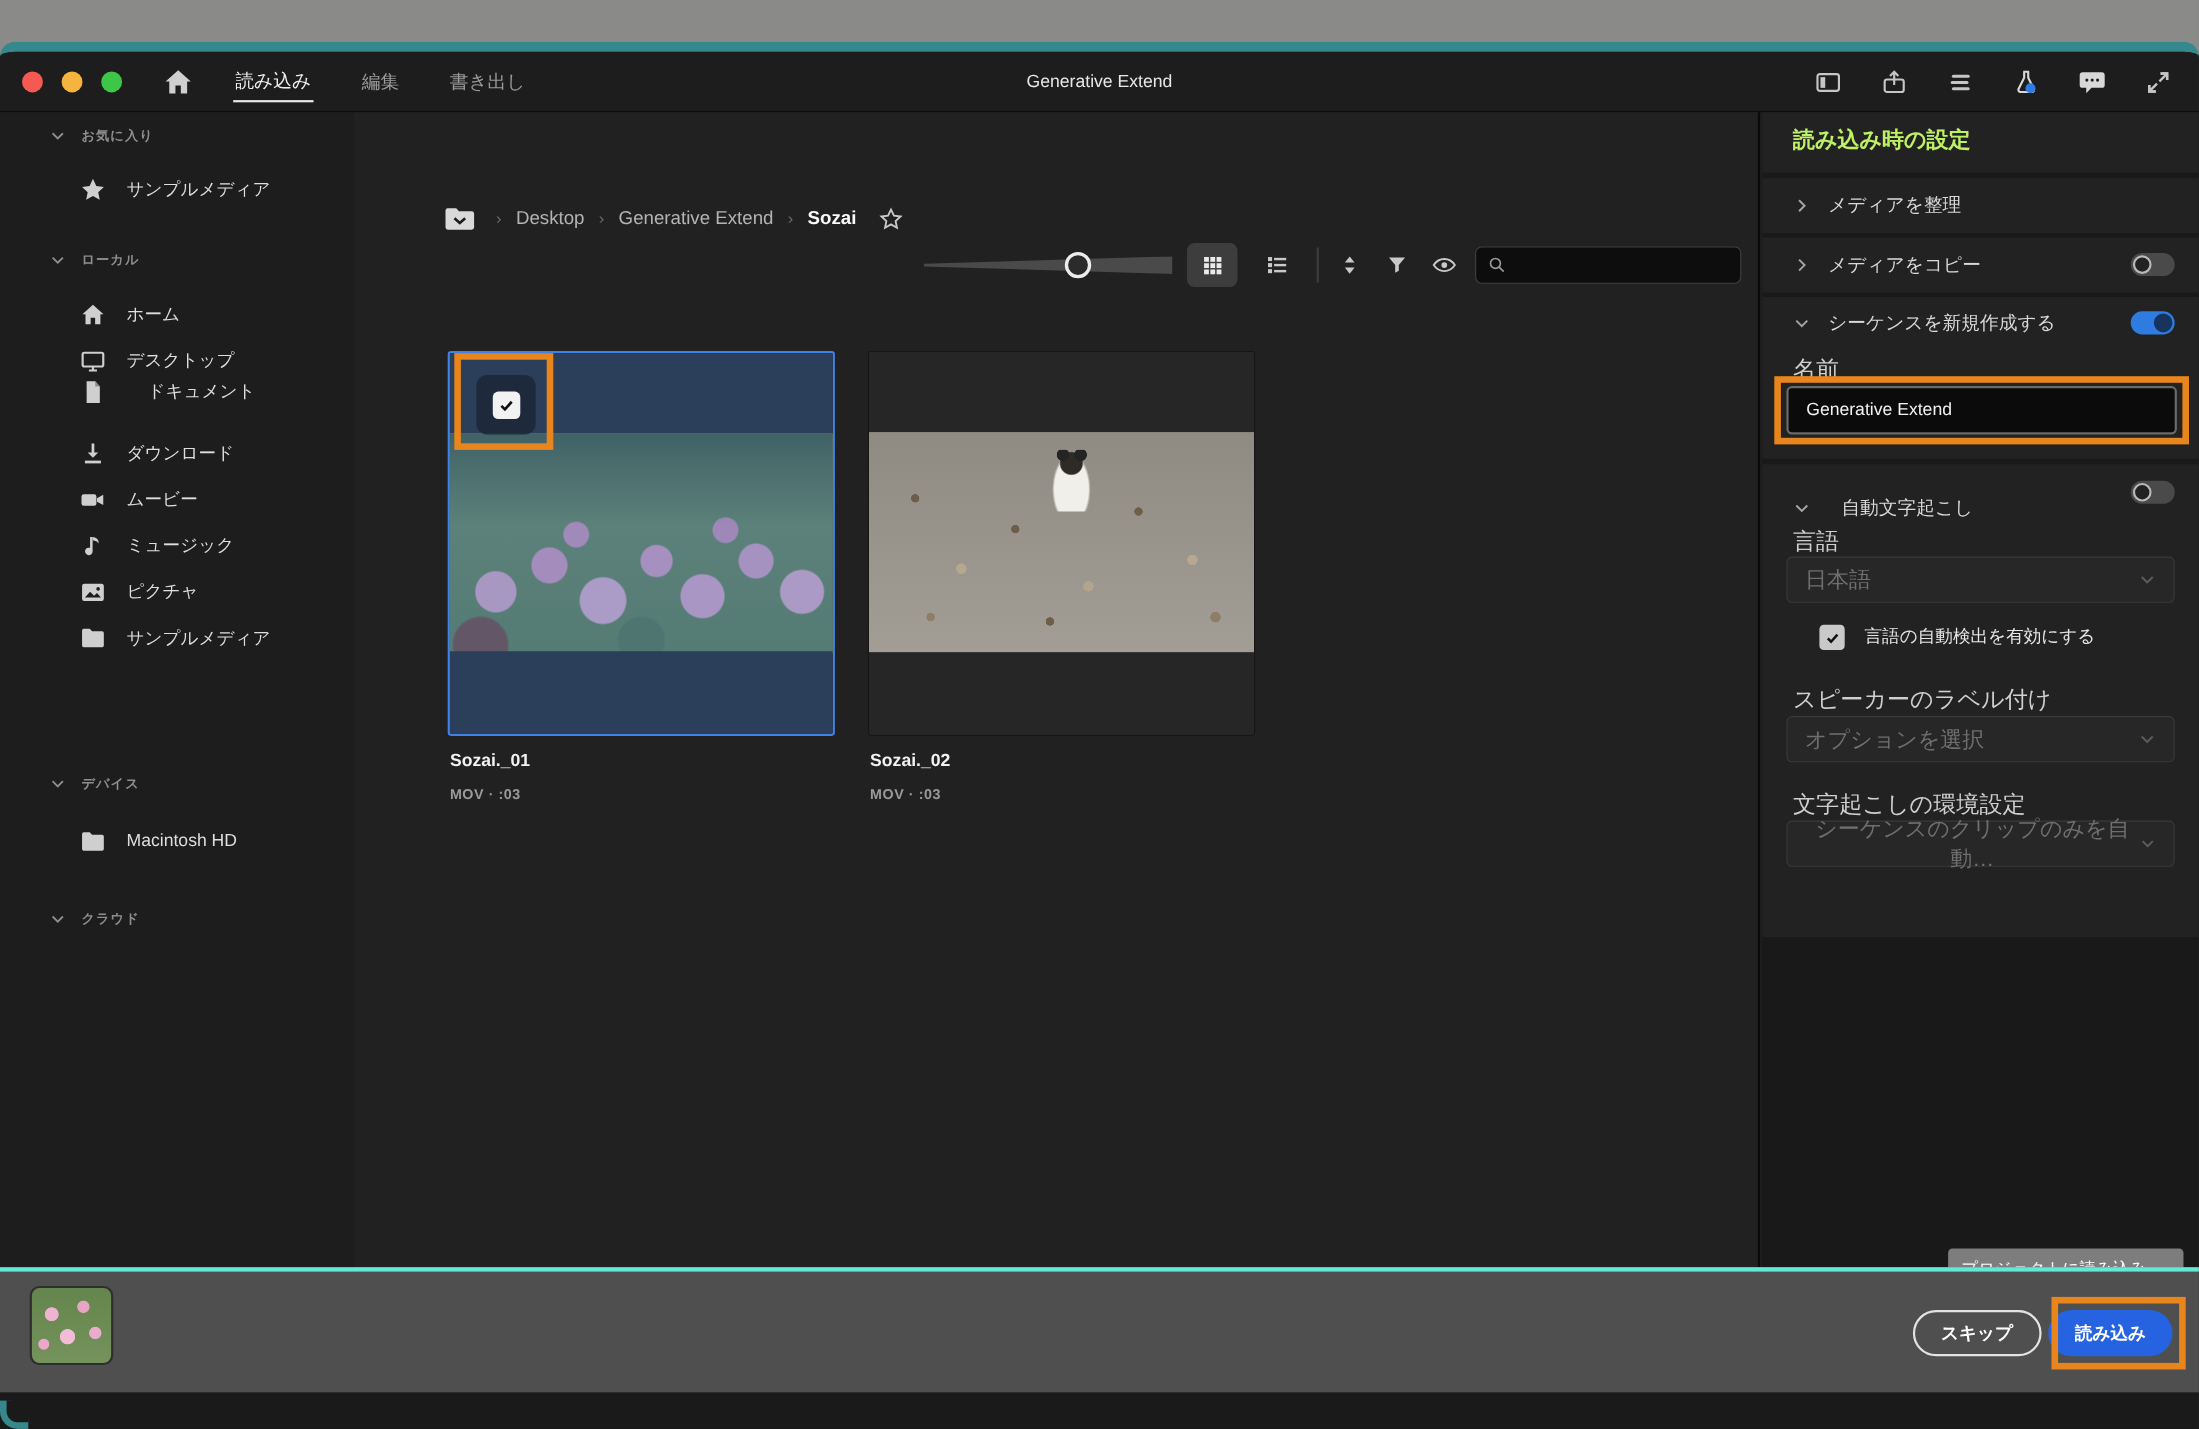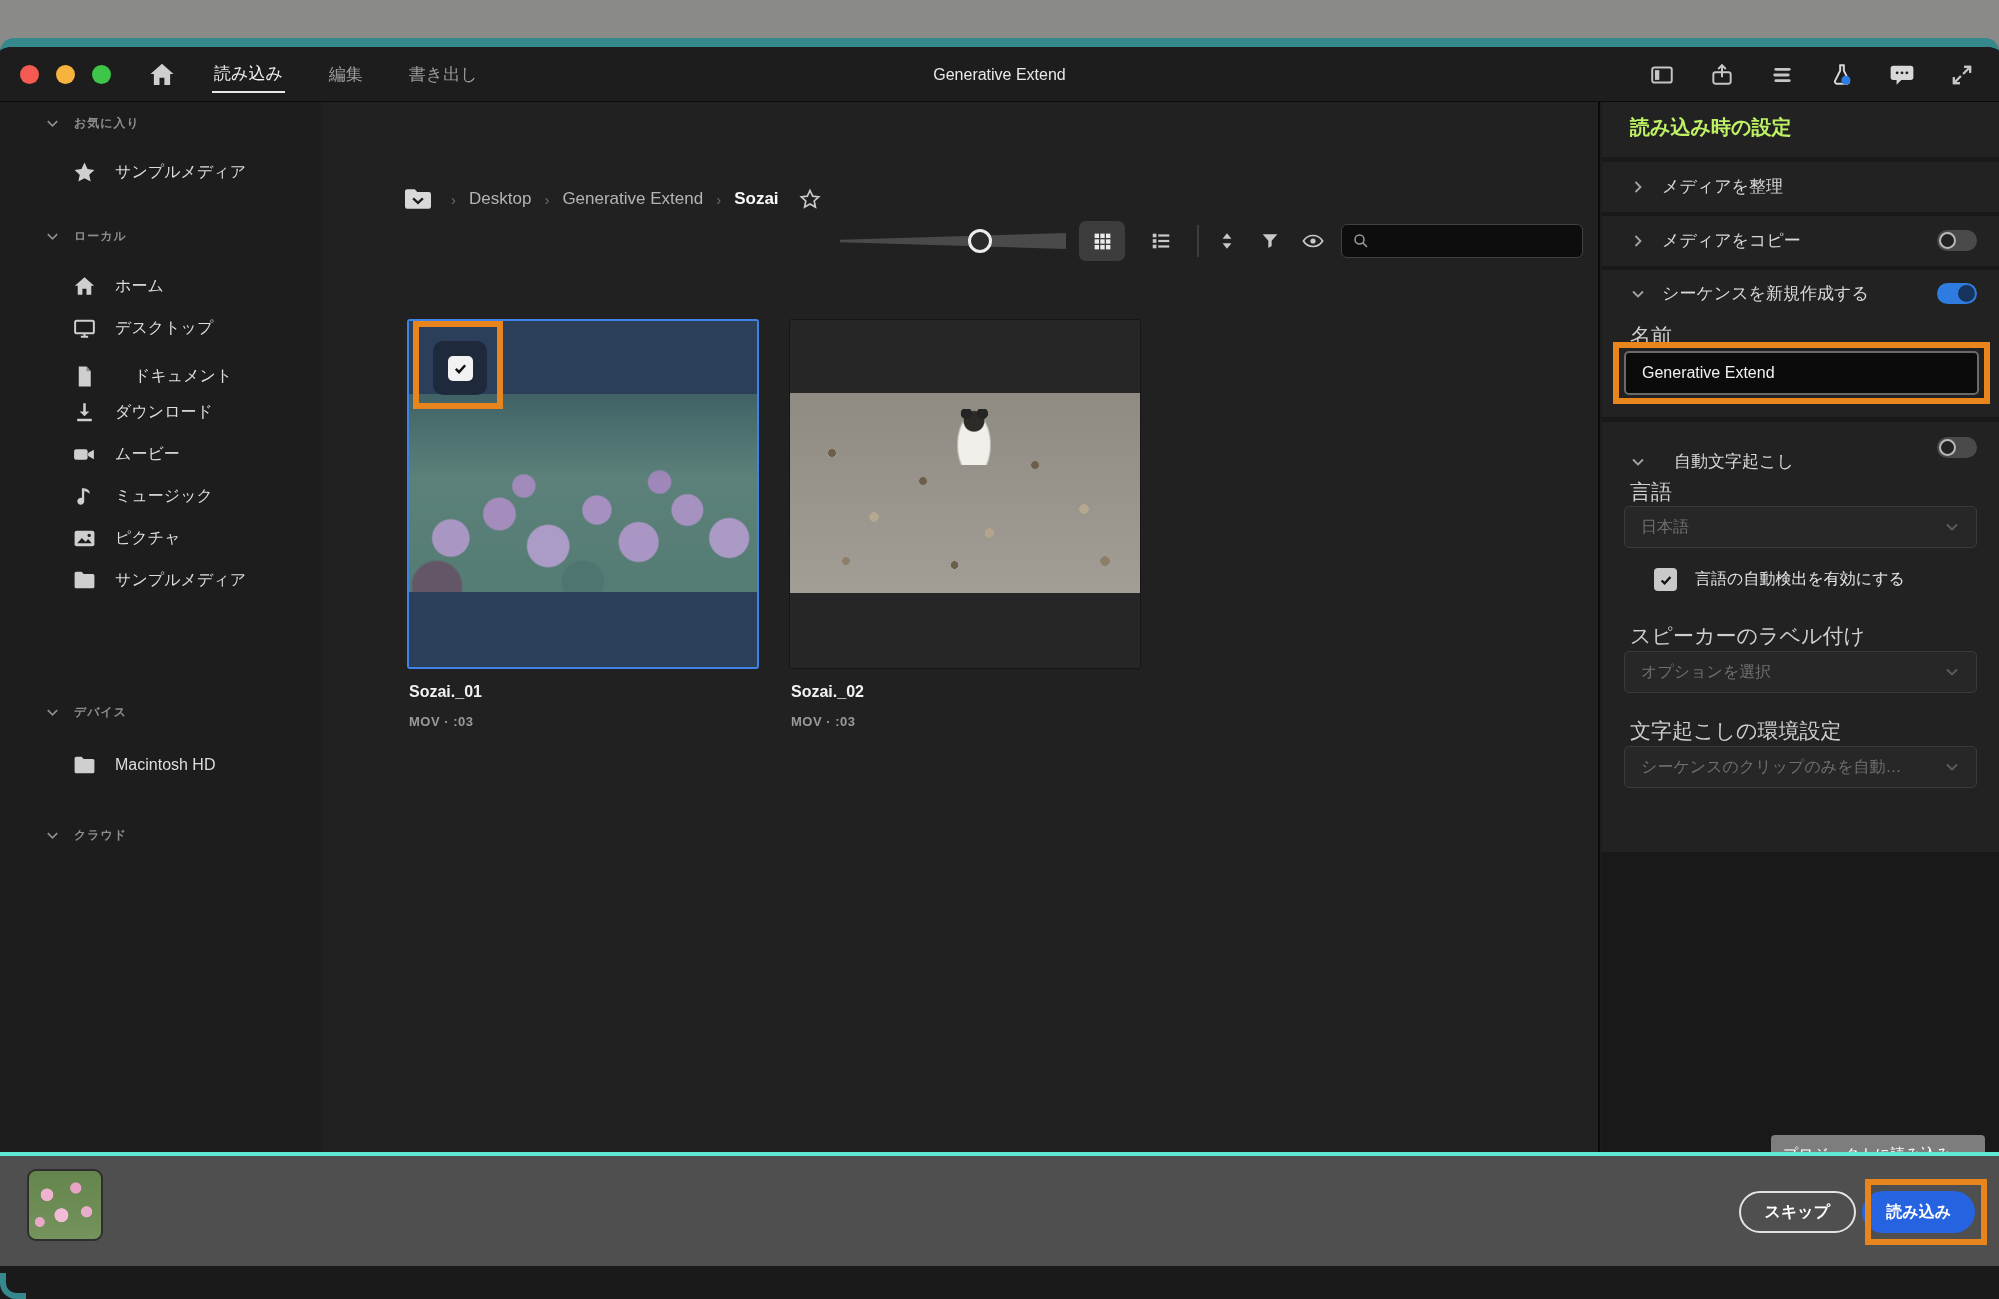--- a/index.html
+++ b/index.html
@@ -105,21 +105,21 @@
   .p-row{position:absolute;left:28px;display:flex;align-items:center;gap:16px;font-size:17px;color:#d9d9d9;}
   .p-chev{width:16px;height:16px;color:#a5a5a5;}
   .toggle{position:absolute;right:22px;width:40px;height:21px;border-radius:11px;background:#4a4a4a;}
   .toggle .tknob{position:absolute;left:2px;top:2px;width:17px;height:17px;border-radius:50%;background:#222;border:2px solid #b9b9b9;}
   .toggle.on{background:#2e7ce0;}
   .toggle.on .tknob{left:auto;right:2px;background:#17345f;border:2px solid #17345f;}
   .p-label{position:absolute;left:28px;font-size:21px;color:#cfcfcf;}
   .p-input{position:absolute;left:22px;width:355px;height:44px;background:#0b0b0b;border:2px solid #6a6a6a;border-radius:5px;
            color:#f2f2f2;font-size:16px;padding:0 16px;outline:none;}
   .dropdown{position:absolute;left:22px;width:353px;height:42px;background:#272727;border:1px solid #3a3a3a;border-radius:5px;
-            display:flex;align-items:center;padding:0 16px;font-size:16px;color:#6f6f6f;text-align:center;}
+            display:flex;align-items:center;padding:0 16px;font-size:20px;color:#6f6f6f;text-align:center;}
   .dropdown .dd-chev{margin-left:auto;width:16px;height:16px;color:#5d5d5d;}
   .p-check-row{position:absolute;left:26px;display:flex;align-items:center;gap:18px;font-size:16px;color:#e6e6e6;}
   .p-chk{width:23px;height:23px;background:#c9c9c9;border-radius:4px;display:flex;align-items:center;justify-content:center;color:#101010;}
   .p-chk svg{width:14px;height:14px;}
   
   .footer{position:absolute;left:0;right:0;bottom:33px;height:114px;background:#4f4f4f;border-top:4px solid #5eead4;}
   .thumb{position:absolute;left:27px;top:13px;width:76px;height:72px;border-radius:9px;border:2px solid #2e2e2e;
          background-color:#7a9660;background-image:
            radial-gradient(circle 10px at 25% 35%,#efb3cf 60%,transparent 66%),
            radial-gradient(circle 9px at 65% 25%,#e7a4c6 58%,transparent 66%),
@@ -240,21 +240,21 @@
       </div>
       <div class="side-item" style="top:205px;">
         <span class="side-ic">
             <svg viewBox="0 0 24 24" fill="none" stroke="currentColor" stroke-width="1.9">
               <rect x="3" y="4.5" width="18" height="12" rx="1.5"></rect>
               <path d="M8.5 20h7M12 16.5V20"></path>
             </svg>
           </span>
         <span>デスクトップ</span>
       </div>
-      <div class="side-item" style="top:253px;gap:37px;">
+      <div class="side-item" style="top:233px;gap:37px;">
         <span class="side-ic">
             <svg viewBox="0 0 24 24" fill="currentColor">
               <path d="M6.5 2.5h7.5l4 4.5v14.5H6.5z"></path>
               <path d="M14 2.5v4.5h4z" fill="#8d8d8d"></path>
             </svg>
           </span>
         <span>ドキュメント</span>
       </div>
       <div class="side-item" style="top:289px;">
         <span class="side-ic">

